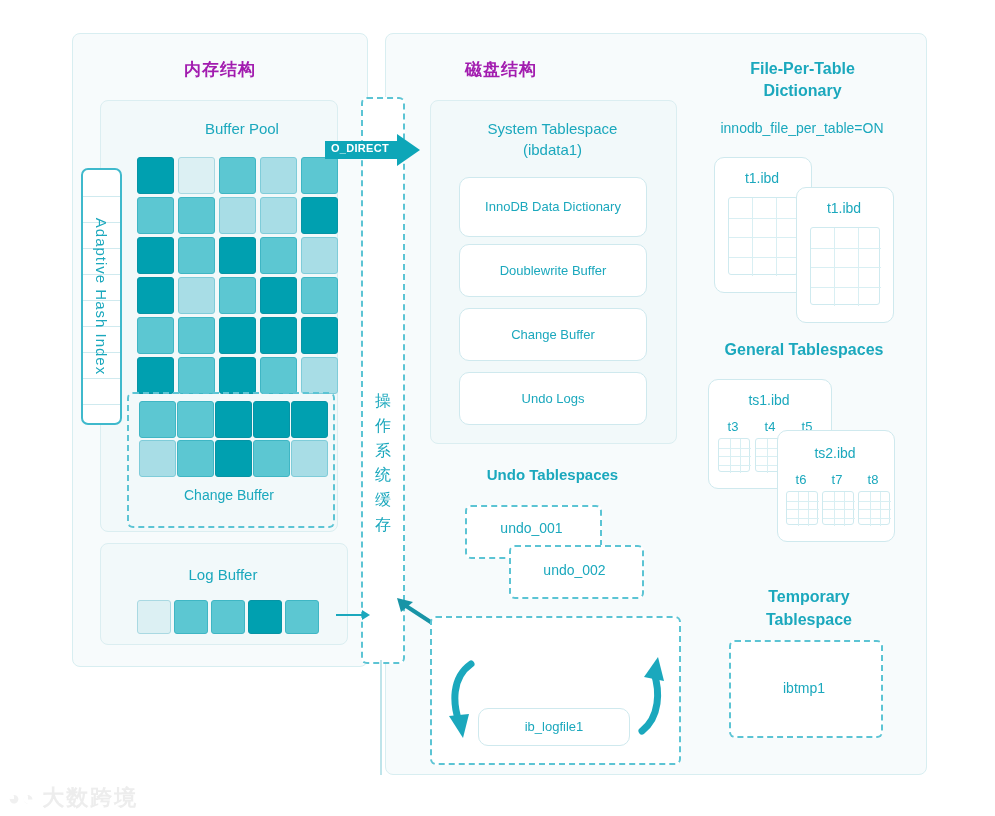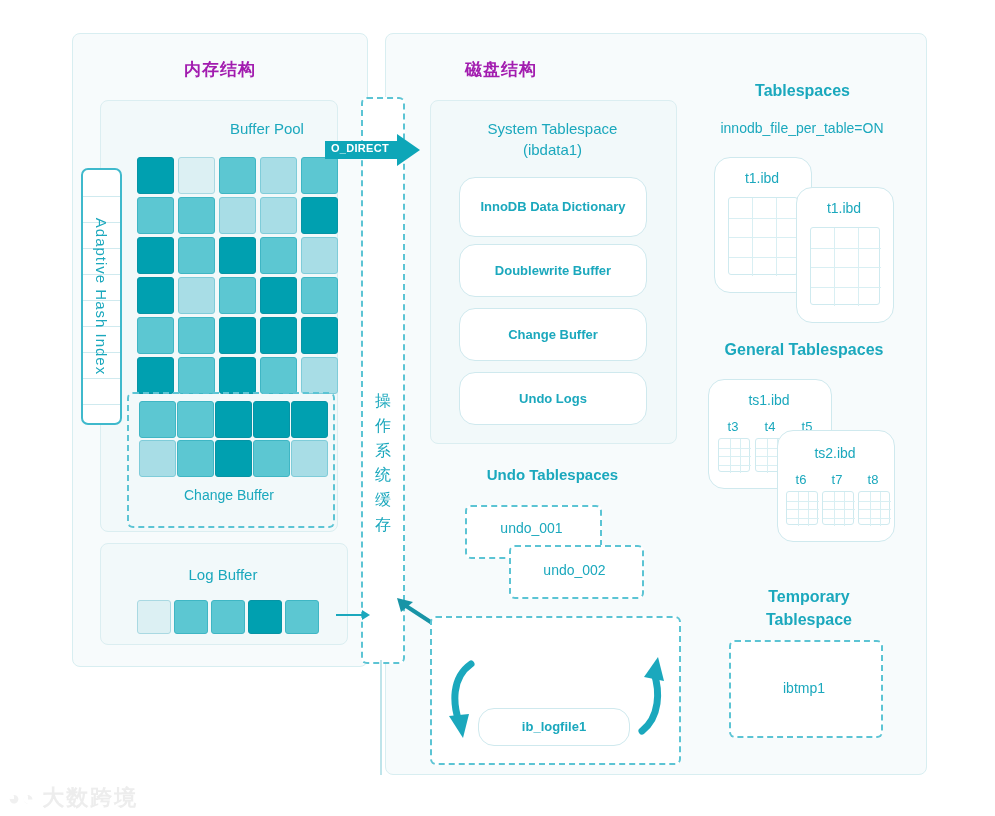--- a/index.html
+++ b/index.html
@@ -37,25 +37,25 @@
   .softbox{
     position:absolute;
     background:#f2f9fa;
     border:1px solid #dbeef1;
     border-radius:8px;
   }
   .whitebox{
     position:absolute;
     background:#ffffff;
     border:1px solid #cfe9ee;
-    border-radius:16px;
+    border-radius:10px;
     display:flex;align-items:center;justify-content:center;
     text-align:center;
     font-size:13px;
-    font-weight:bold;
+    font-weight:normal;
     color:#1ba8bd;
     line-height:1.35;
   }
   .dashbox{
     position:absolute;
     background:#ffffff;
     border:2px dashed #5cc4d4;
     border-radius:6px;
   }
 
@@ -127,21 +127,21 @@
 </head>
 <body>
 
 <div class="canvas">
 
   <div class="panel" id="memory-panel">
     <div class="panel-title" style="top:24px;">内存结构</div>
   </div>
 
   <div class="softbox" style="left:100px;top:100px;width:236px;height:430px;"></div>
-  <div class="label" style="left:100px;top:120px;width:284px;font-size:15px;padding-left:25px;">Buffer Pool</div>
+  <div class="label" style="left:100px;top:120px;width:284px;font-size:15px;">Buffer Pool</div>
 
   <div id="bp-tiles">
       <div class="tile" style="left: 137px; top: 157px; width: 35px; height: 35px; background: rgb(0, 160, 176); border: 1px solid rgb(6, 148, 165);"></div>
       <div class="tile" style="left: 178px; top: 157px; width: 35px; height: 35px; background: rgb(220, 240, 243); border: 1px solid rgb(169, 217, 226);"></div>
       <div class="tile" style="left: 219px; top: 157px; width: 35px; height: 35px; background: rgb(92, 199, 210); border: 1px solid rgb(63, 182, 196);"></div>
       <div class="tile" style="left: 260px; top: 157px; width: 35px; height: 35px; background: rgb(168, 221, 230); border: 1px solid rgb(127, 204, 217);"></div>
       <div class="tile" style="left: 301px; top: 157px; width: 35px; height: 35px; background: rgb(92, 199, 210); border: 1px solid rgb(63, 182, 196);"></div>
       <div class="tile" style="left: 137px; top: 197px; width: 35px; height: 35px; background: rgb(92, 199, 210); border: 1px solid rgb(63, 182, 196);"></div>
       <div class="tile" style="left: 178px; top: 197px; width: 35px; height: 35px; background: rgb(92, 199, 210); border: 1px solid rgb(63, 182, 196);"></div>
       <div class="tile" style="left: 219px; top: 197px; width: 35px; height: 35px; background: rgb(168, 221, 230); border: 1px solid rgb(127, 204, 217);"></div>
@@ -262,21 +262,22 @@
 
   <svg style="position:absolute;left:445px;top:660px;" width="36" height="86">
     <path d="M26,4 C6,18 8,44 14,62" stroke="#1ba8bd" stroke-width="7" fill="none" stroke-linecap="round"></path>
     <path d="M4,56 L18,78 L24,54 Z" fill="#1ba8bd"></path>
   </svg>
   <svg style="position:absolute;left:632px;top:655px;" width="36" height="86">
     <path d="M10,76 C28,62 28,36 22,18" stroke="#1ba8bd" stroke-width="7" fill="none" stroke-linecap="round"></path>
     <path d="M12,22 L26,2 L32,26 Z" fill="#1ba8bd"></path>
   </svg>
 
-  <div class="label" style="left:695px;top:82px;width:215px;font-size:16px;font-weight:bold;">Tablespaces</div>
+  <div class="label" style="left:695px;top:60px;width:215px;font-size:16px;font-weight:bold;">File-Per-Table</div>
+  <div class="label" style="left:695px;top:82px;width:215px;font-size:16px;font-weight:bold;">Dictionary</div>
   <div class="label" style="left:688px;top:120px;width:228px;font-size:14px;">innodb_file_per_table=ON</div>
 
   <div class="whitebox" style="left:714px;top:157px;width:96px;height:134px;display:block;"></div>
   <div class="label" style="left:714px;top:170px;width:96px;font-size:14px;">t1.ibd</div>
   <div class="minigrid" style="left:728px;top:197px;width:68px;height:76px;">
       <i style="left: 23px; top: 0px; width: 1px; height: 78px;"></i>
       <i style="left: 47px; top: 0px; width: 1px; height: 78px;"></i>
       <i style="left: 0px; top: 20px; width: 70px; height: 1px;"></i>
       <i style="left: 0px; top: 39px; width: 70px; height: 1px;"></i>
       <i style="left: 0px; top: 59px; width: 70px; height: 1px;"></i>

